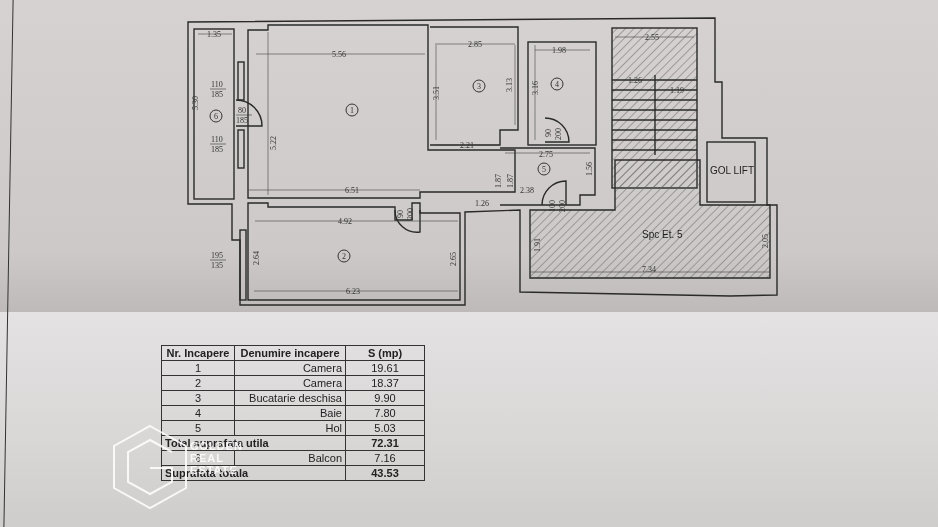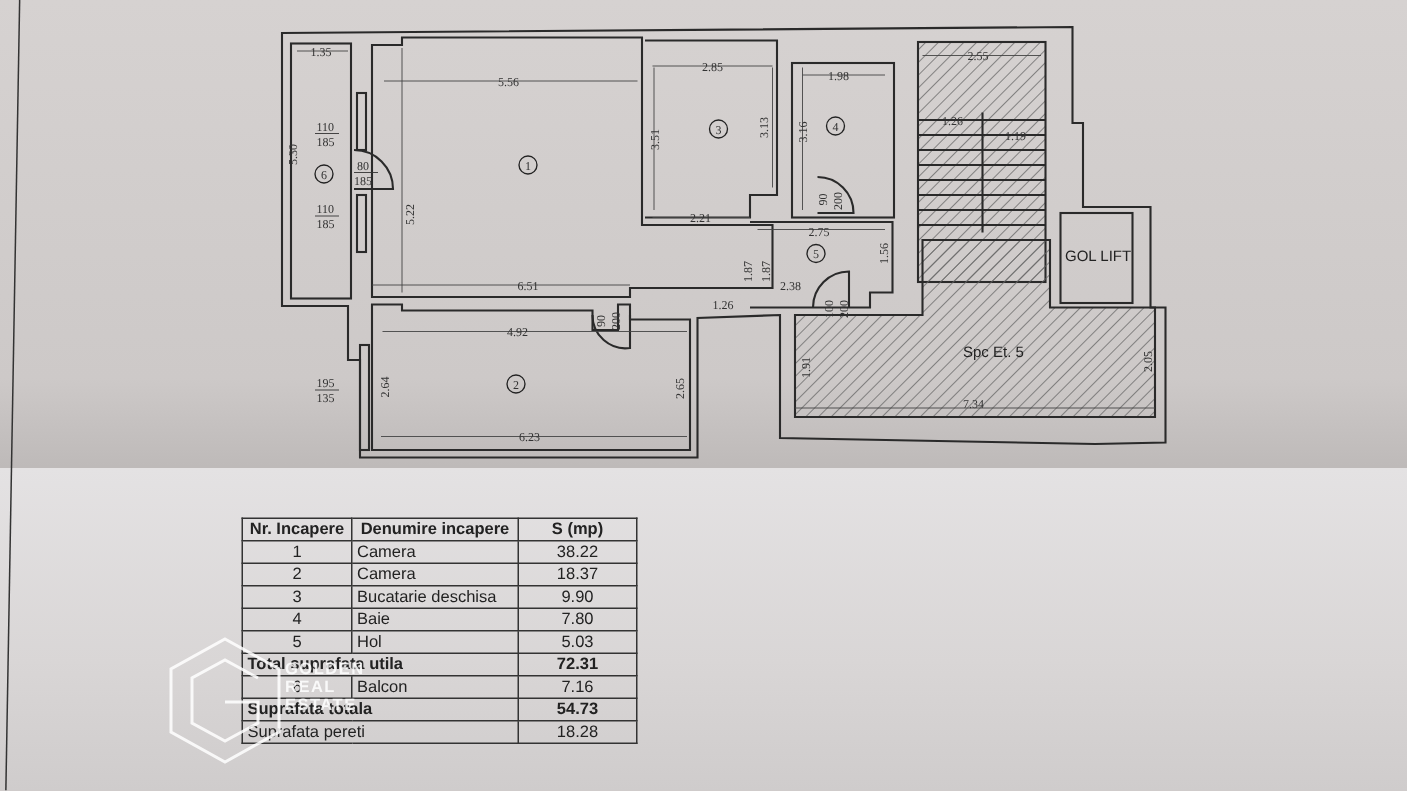--- a/index.html
+++ b/index.html
@@ -5,21 +5,21 @@
   html,body{margin:0;padding:0;}
   body{width:938px;height:527px;overflow:hidden;background:#cfcbca;font-family:"Liberation Sans",sans-serif;position:relative;}
   .paper-top{position:absolute;left:0;top:0;width:938px;height:315px;background:linear-gradient(180deg,#d6d2d1 0%,#cdc9c8 80%,#bdb9b8 100%);}
   .paper-bottom{position:absolute;left:0;top:312px;width:938px;height:215px;background:linear-gradient(180deg,#e4e2e3 0%,#d9d6d6 60%,#cfcccc 100%);}
   .edge-line{position:absolute;left:8px;top:0;width:1px;height:527px;background:#333;transform:skewX(-1deg);}
   svg.plan{position:absolute;left:0;top:0;}
   .tbl{position:absolute;left:161px;top:345px;border-collapse:collapse;font-size:11px;color:#222;}
   .tbl td,.tbl th{border:1px solid #333;padding:0 3px;height:14px;line-height:14px;}
   .tbl th{font-weight:bold;text-align:center;}
   .c1{width:66px;text-align:center;margin-left:27px;}
-  .c2{width:104px;text-align:left;}
+  .c2{width:104px;text-align:right;}
   .c3{width:72px;text-align:center;}
   .b{font-weight:bold;}
   .wm{position:absolute;left:110px;top:422px;width:160px;height:90px;pointer-events:none;}
   .wm-text{position:absolute;left:190px;top:440px;color:rgba(255,255,255,0.85);font-weight:bold;font-size:11px;letter-spacing:1px;line-height:12px;text-align:left;}
   .lbl{font-family:"Liberation Serif",serif;font-size:8px;fill:#333;}
   .lbls{font-family:"Liberation Sans",sans-serif;font-size:10px;fill:#222;}
 </style>
 </head>
 <body>
 
@@ -166,21 +166,21 @@
 <table class="tbl">
   <tbody>
       <tr>
     <th class="c1">Nr. Incapere</th>
     <th class="c2">Denumire incapere</th>
     <th class="c3">S (mp)</th>
   </tr>
   <tr>
     <td class="c1">1</td>
     <td class="c2">Camera</td>
-    <td class="c3">38.22</td>
+    <td class="c3">19.61</td>
   </tr>
   <tr>
     <td class="c1">2</td>
     <td class="c2">Camera</td>
     <td class="c3">18.37</td>
   </tr>
   <tr>
     <td class="c1">3</td>
     <td class="c2">Bucatarie deschisa</td>
     <td class="c3">9.90</td>
@@ -199,25 +199,21 @@
     <td colspan="2" class="b">Total suprafata utila</td>
     <td class="c3 b">72.31</td>
   </tr>
   <tr>
     <td class="c1">6</td>
     <td class="c2">Balcon</td>
     <td class="c3">7.16</td>
   </tr>
   <tr>
     <td colspan="2" class="b">Suprafata totala</td>
-    <td class="c3 b">54.73</td>
-  </tr>
-  <tr>
-    <td colspan="2">Suprafata pereti</td>
-    <td class="c3">18.28</td>
+    <td class="c3 b">43.53</td>
   </tr>
 </tbody>
   </table>
 
 <svg class="wm" viewBox="0 0 160 90">
   <polygon points="40,4 76,24 76,66 40,86 4,66 4,24" fill="none" stroke="rgba(255,255,255,0.85)" stroke-width="2"></polygon>
   <polyline points="62,30 40,18 18,30 18,60 40,72 62,60 62,46 40,46" fill="none" stroke="rgba(255,255,255,0.85)" stroke-width="2"></polyline>
 </svg>
 <div class="wm-text">
   <div>GOLDEN</div>

